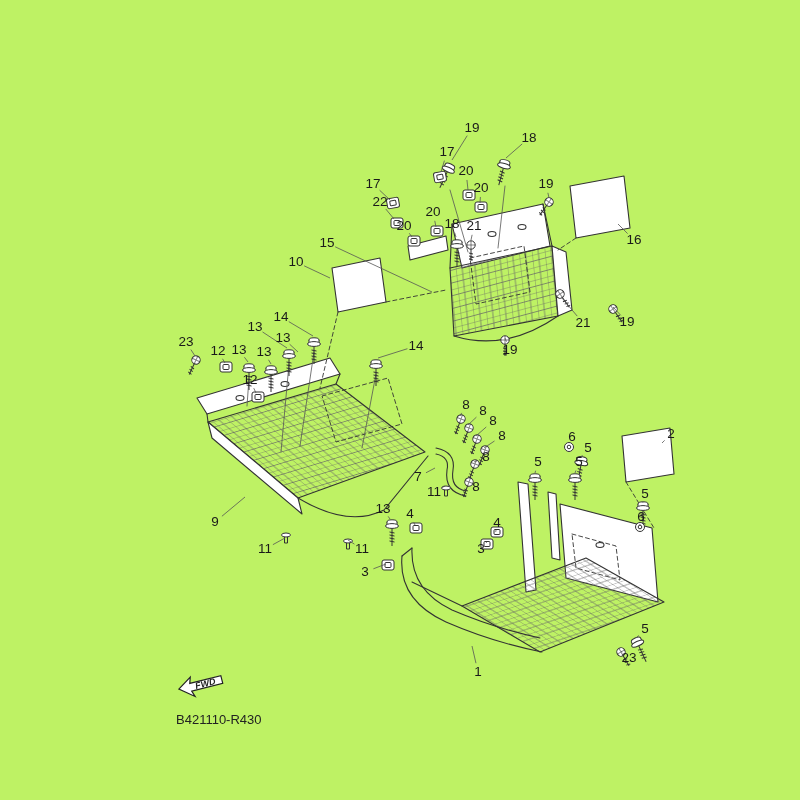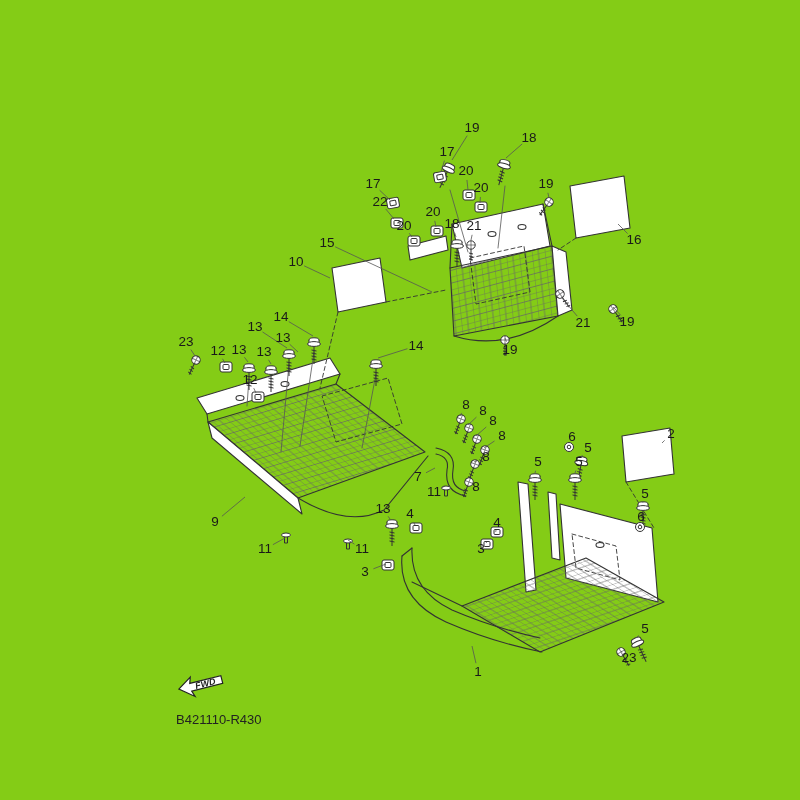--- a/index.html
+++ b/index.html
@@ -1,16 +1,16 @@
 <!DOCTYPE html>
 <html><head>
 <meta charset="utf-8">
 <style>
   html,body{margin:0;padding:0;background:#ffffff;}
-  .page{position:relative;width:800px;height:800px;background:#84cc16;overflow:hidden;
+  .page{position:relative;width:800px;height:800px;background:#bef264;overflow:hidden;
         font-family:"Liberation Sans", sans-serif;}
   svg{display:block;}
   .art{stroke:#333333;fill:none;stroke-width:1.1;stroke-linejoin:round;stroke-linecap:round;}
   .art .panel{fill:#ffffff;}
   .art .dashed{stroke-dasharray:4 3;stroke-width:0.9;}
   .art .thin{stroke-width:0.8;stroke:#555555;}
   .callout{font:13.5px "Liberation Sans", sans-serif;fill:#1a1a1a;text-anchor:middle;dominant-baseline:middle;}
   .leader{stroke:#555555;stroke-width:0.8;}
   .fwd{font:italic bold 9px "Liberation Sans", sans-serif;fill:#222222;stroke:none;text-anchor:middle;}
   .code{font:13px "Liberation Sans", sans-serif;fill:#222222;stroke:none;text-anchor:start;}

